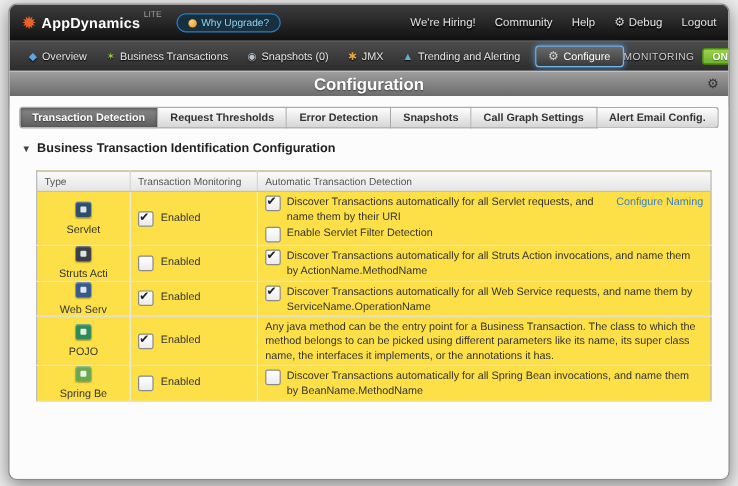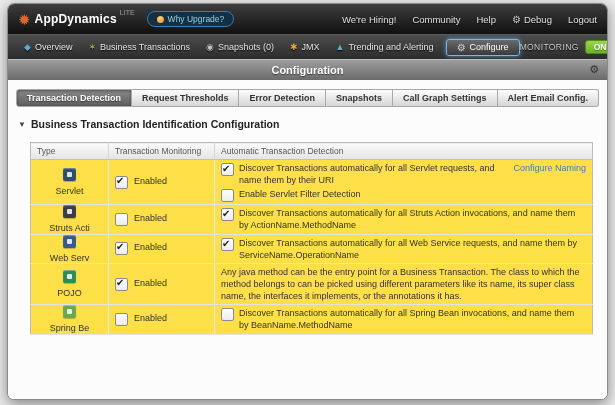--- a/index.html
+++ b/index.html
@@ -33,21 +33,21 @@
     border:1px solid #79b7e8;box-shadow:0 0 5px rgba(90,160,230,.9);border-radius:3px;color:#fff;
     font-size:9px;padding:2px 10px;display:flex;align-items:center;gap:4px;cursor:pointer;font-family:inherit;}
   .nav-right{margin-left:auto;display:flex;align-items:center;gap:6px;}
   .nav-label{color:#cfcfcf;font-size:8.5px;letter-spacing:.4px;text-shadow:0 1px 1px #000;}
   .on-badge{background:linear-gradient(#9ed54d,#6cb32a);border:1px solid #4e8c1a;border-radius:3px;
     color:#fff;font-weight:bold;font-size:8.5px;padding:1px 8px;cursor:pointer;
     text-shadow:0 1px 1px rgba(0,0,0,.4);font-family:inherit;}
   
   .titlebar{height:20px;background:linear-gradient(#9d9d9d,#6b6b6b);position:relative;
     display:flex;align-items:center;justify-content:center;border-top:1px solid #bdbdbd;}
-  .titlebar .title-text{color:#fff;font-weight:bold;font-size:11px;text-shadow:0 1px 1px rgba(0,0,0,.5);}
+  .titlebar .title-text{color:#fff;font-weight:bold;font-size:14px;text-shadow:0 1px 1px rgba(0,0,0,.5);}
   .titlebar-gear{position:absolute;right:8px;top:3px;font-size:11px;color:#333;cursor:pointer;}
   
   .content{height:320px;background:#fcfcfc;position:relative;}
   .tabs{display:flex;justify-content:center;margin-top:9px;}
   .tab{background:linear-gradient(#fdfdfd,#d6d6d6);border:1px solid #a8a8a8;color:#333;
     font-size:9px;font-weight:bold;padding:3px 10px;cursor:pointer;white-space:nowrap;font-family:inherit;}
   .tab + .tab{border-left:none;}
   .tab:first-child{border-radius:3px 0 0 3px;}
   .tab:last-child{border-radius:0 3px 3px 0;}
   .tab.active{background:linear-gradient(#8a8a8a,#5d5d5d);color:#fff;

